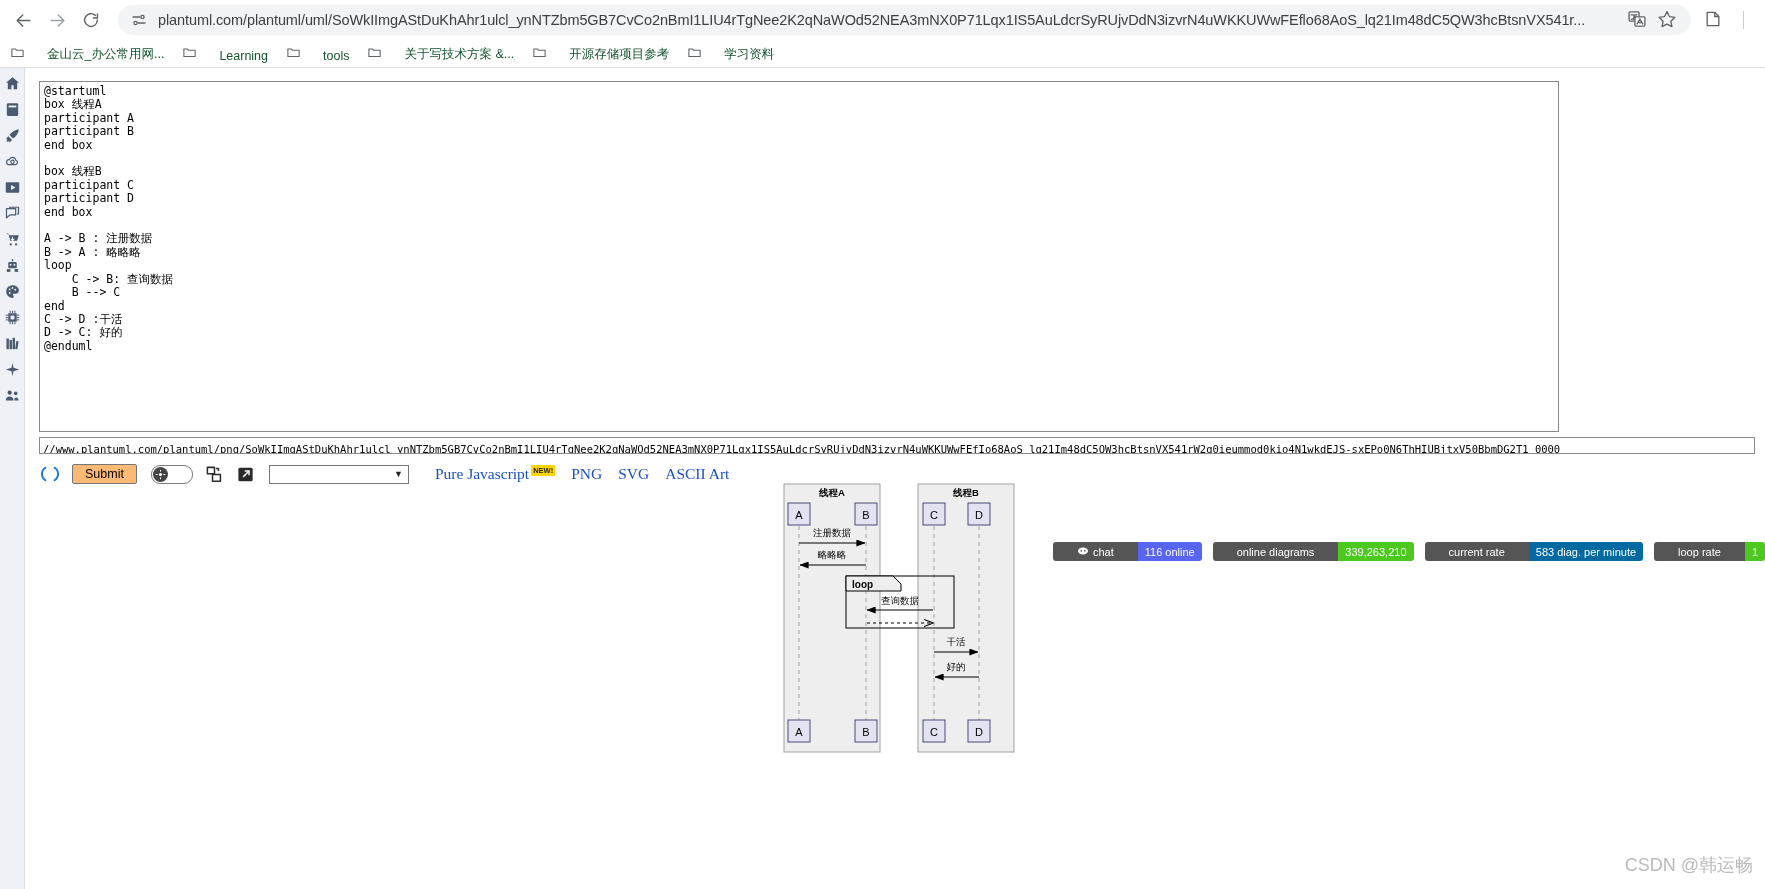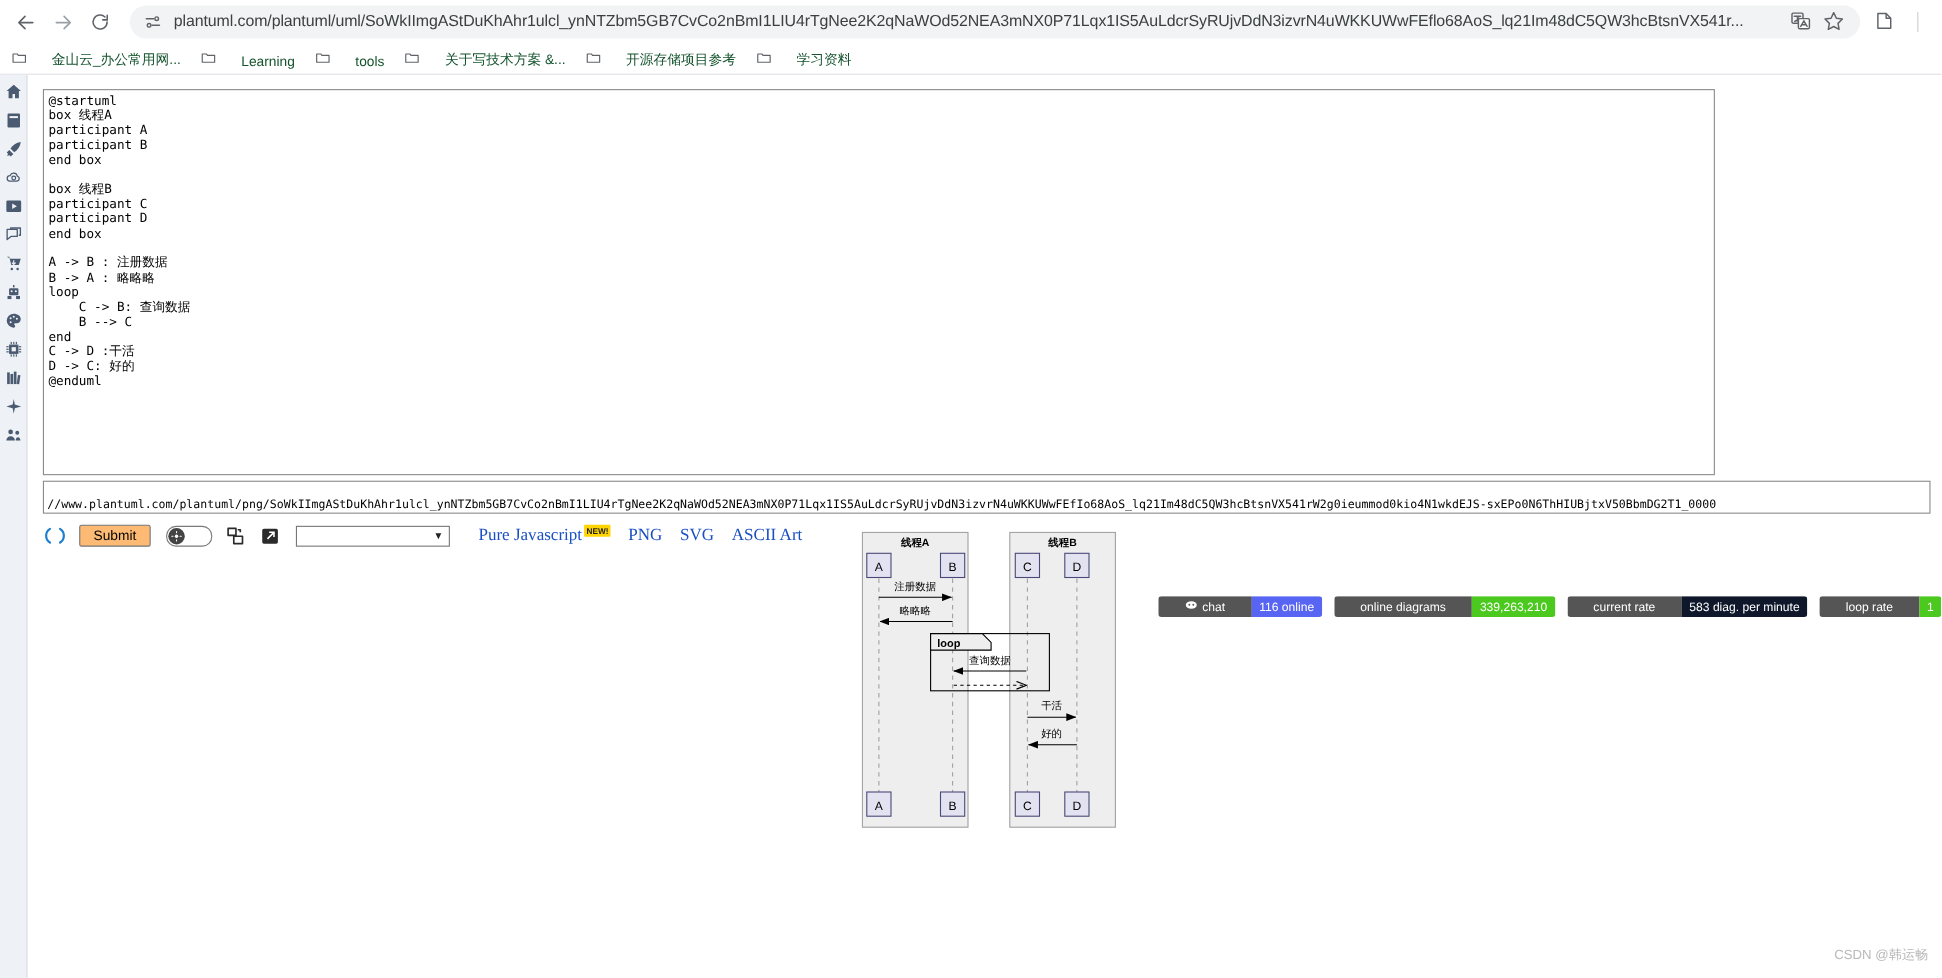--- a/index.html
+++ b/index.html
@@ -68,21 +68,21 @@
   #code{
     width:1520px;height:351px;border:1px solid #8a8a8a;box-sizing:border-box;
     font-family:"DejaVu Sans Mono","Liberation Mono",monospace;
     font-size:11.5px;line-height:13.4px;color:#000;
     padding:3px 4px;white-space:pre;background:#fff;overflow:hidden;
   }
   #urlbox{
     margin-top:5px;width:1716px;height:17px;border:1px solid #8a8a8a;
     box-sizing:border-box;background:#fff;
     font-family:"DejaVu Sans Mono","Liberation Mono",monospace;
-    font-size:10.5px;line-height:15px;color:#000;padding:14px 3px;
+    font-size:10.5px;line-height:15px;color:#000;padding:4px 3px;
     white-space:nowrap;overflow:hidden;
   }
   #toolbar{
     margin-top:8px;display:flex;align-items:center;height:24px;
   }
   #refresh-ico{width:22px;height:22px;color:#1f7fd0;margin-right:11px;cursor:pointer;}
   #submit{
     font-family:"Liberation Sans",sans-serif;font-size:12.5px;
     background:#fdba74;border:1px solid #767676;border-radius:2px;
     padding:2px 12px;cursor:pointer;color:#000;
@@ -117,21 +117,21 @@
   #badges{position:absolute;right:0;top:474px;display:flex;align-items:center;}
   .badge{display:flex;height:19px;border-radius:3px;overflow:hidden;margin-left:11px;
          font-size:11px;font-family:"Liberation Sans",sans-serif;}
   .badge .lbl{background:#555;color:#fff;display:flex;align-items:center;padding:0 24px;}
   .badge .val{color:#fff;display:flex;align-items:center;padding:0 7px;}
   .badge .lbl svg{margin-right:4px;}
 
   
   #diagram{position:absolute;left:755px;top:415px;padding-left:28px;}
   #watermark{
-    position:absolute;right:12px;bottom:12px;color:#b9b9b9;font-size:12px;
+    position:absolute;right:12px;bottom:12px;color:#b9b9b9;font-size:18px;
     font-family:"Liberation Sans",sans-serif;
   }
 </style>
 </head>
 <body>
 
 <div id="browser">
 
   <div id="nav-bar">
     <div class="nav-btn">
@@ -431,21 +431,21 @@
           <span>chat</span>
         </span>
         <span class="val" style="background:#5865f2">116 online</span>
       </div>
       <div class="badge">
         <span class="lbl">online diagrams</span>
         <span class="val" style="background:#4bc91e">339,263,210</span>
       </div>
       <div class="badge">
         <span class="lbl">current rate</span>
-        <span class="val" style="background:#0f172a">583 diag. per minute</span>
+        <span class="val" style="background:#0369a1">583 diag. per minute</span>
       </div>
       <div class="badge">
         <span class="lbl">loop rate</span>
         <span class="val" style="background:#4bc91e">1</span>
       </div>
     </div>
 
     <div id="diagram">
       <svg width="240" height="280" viewBox="0 0 240 280">
         

